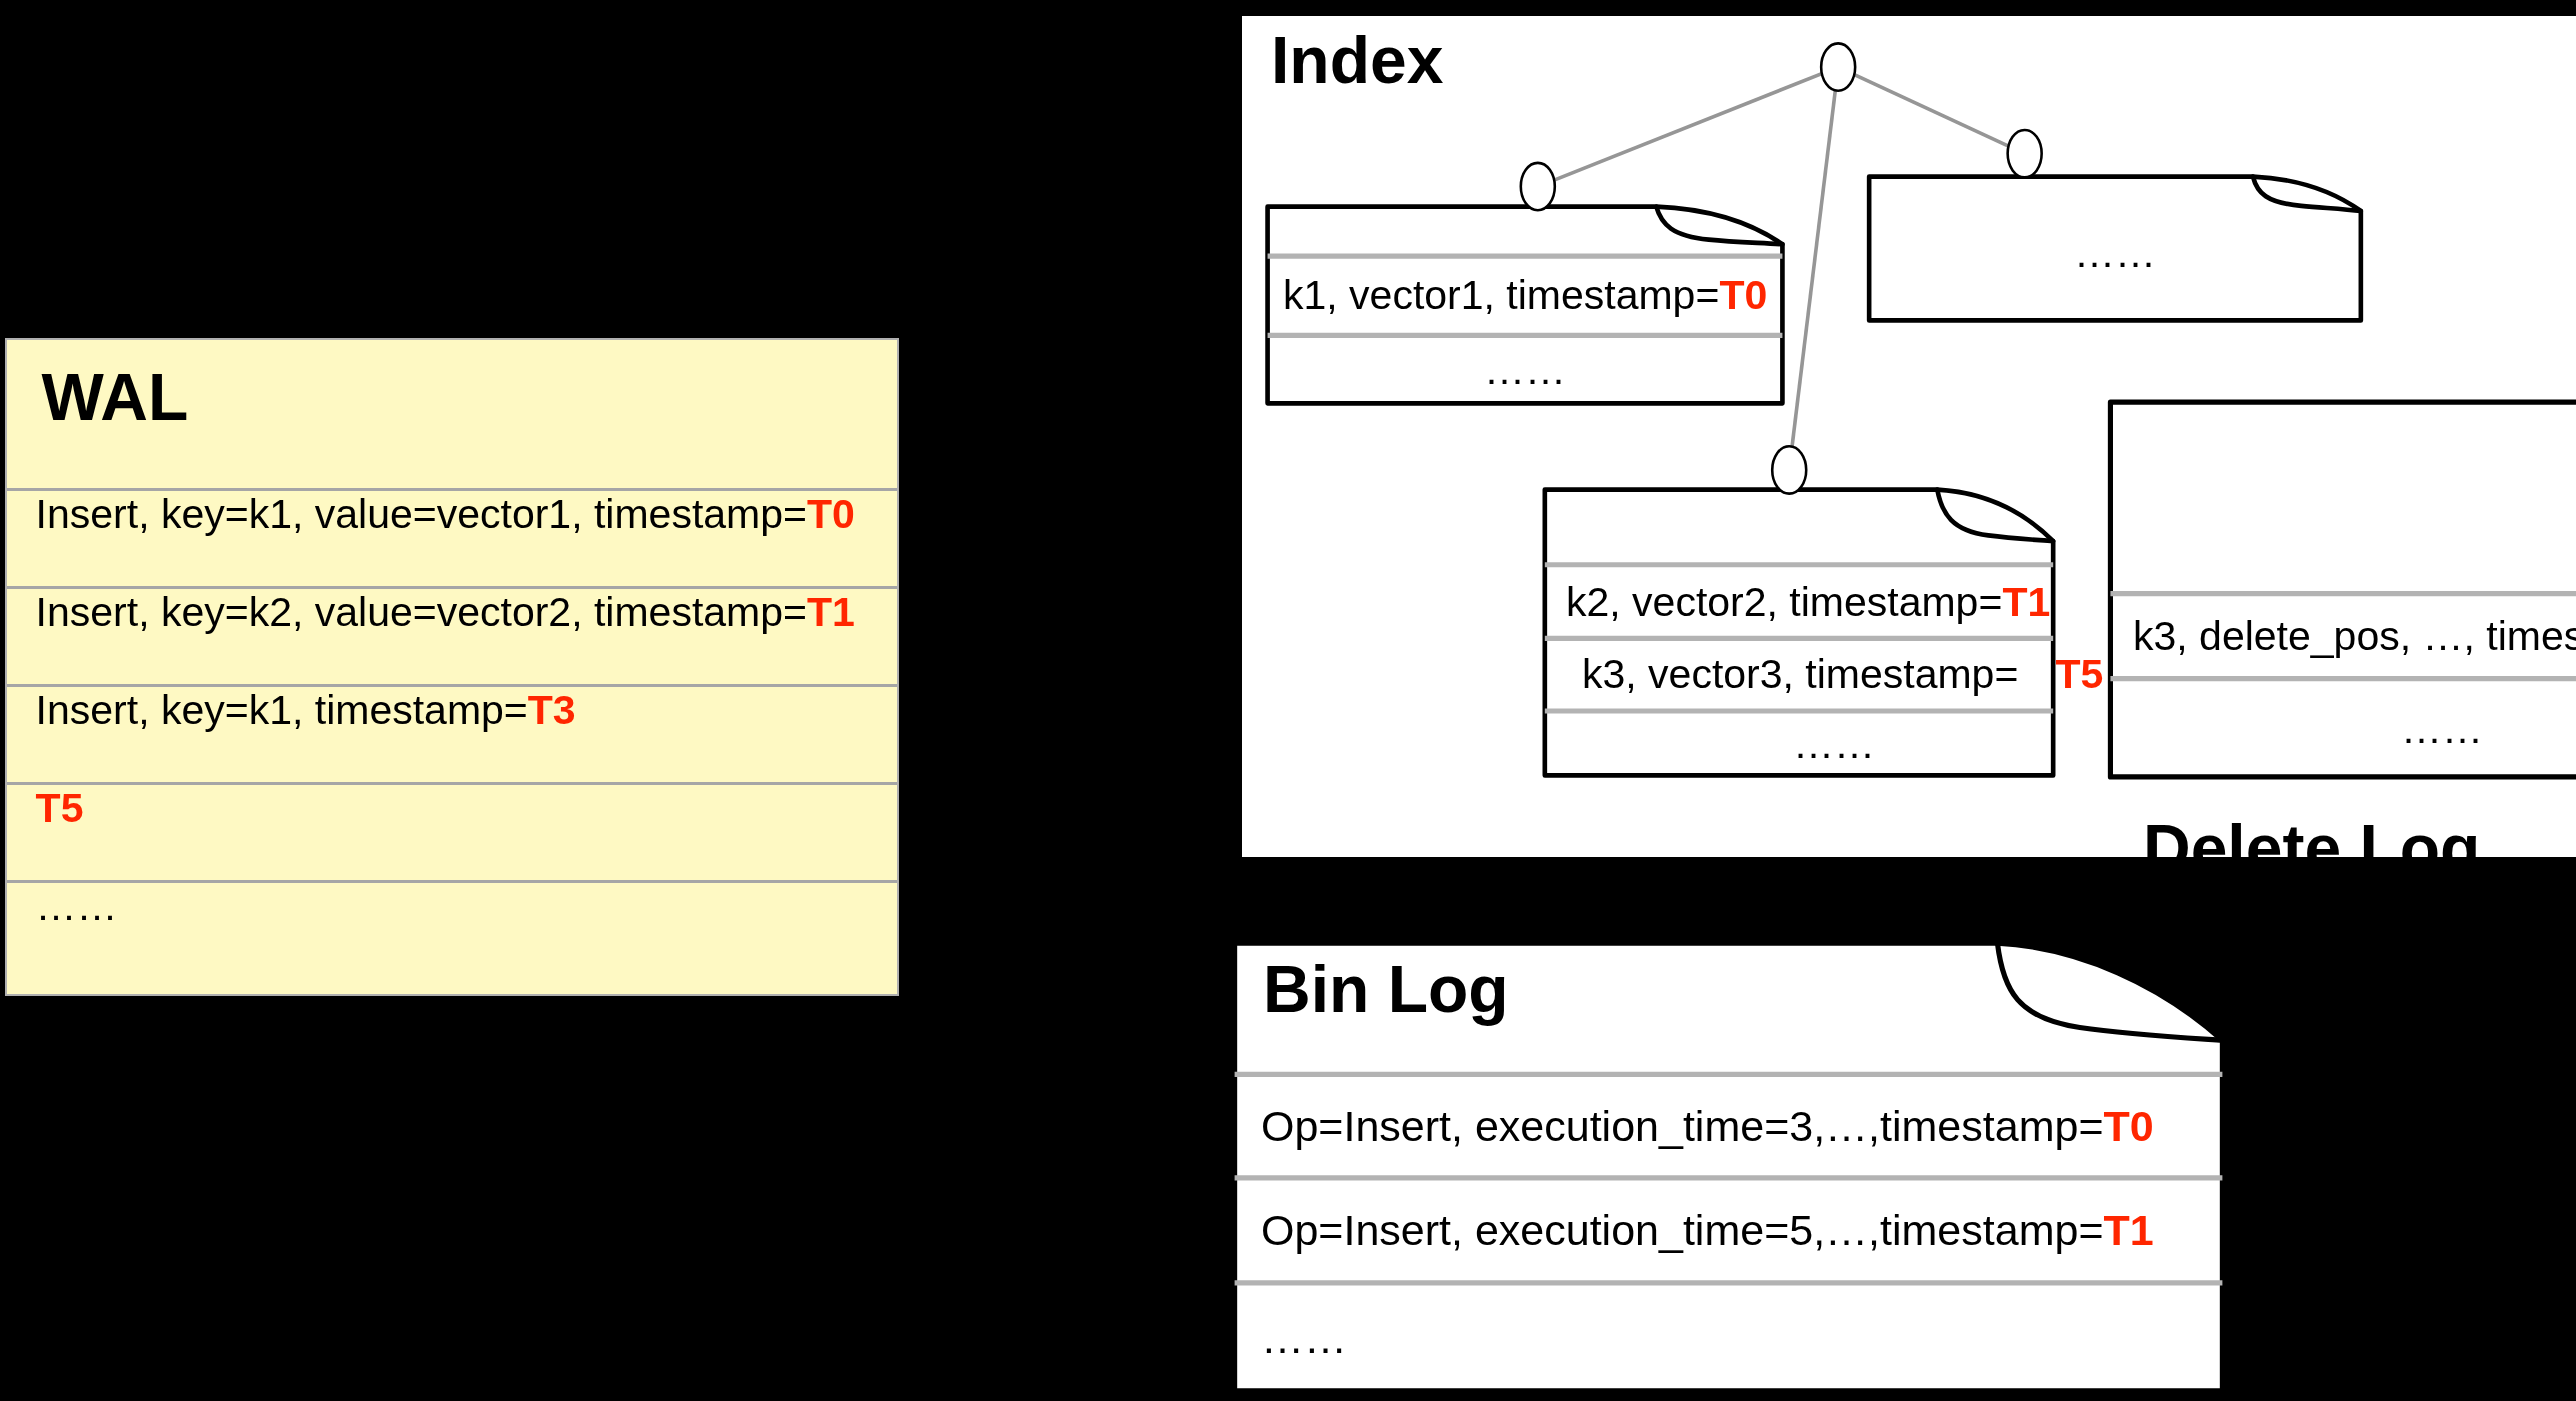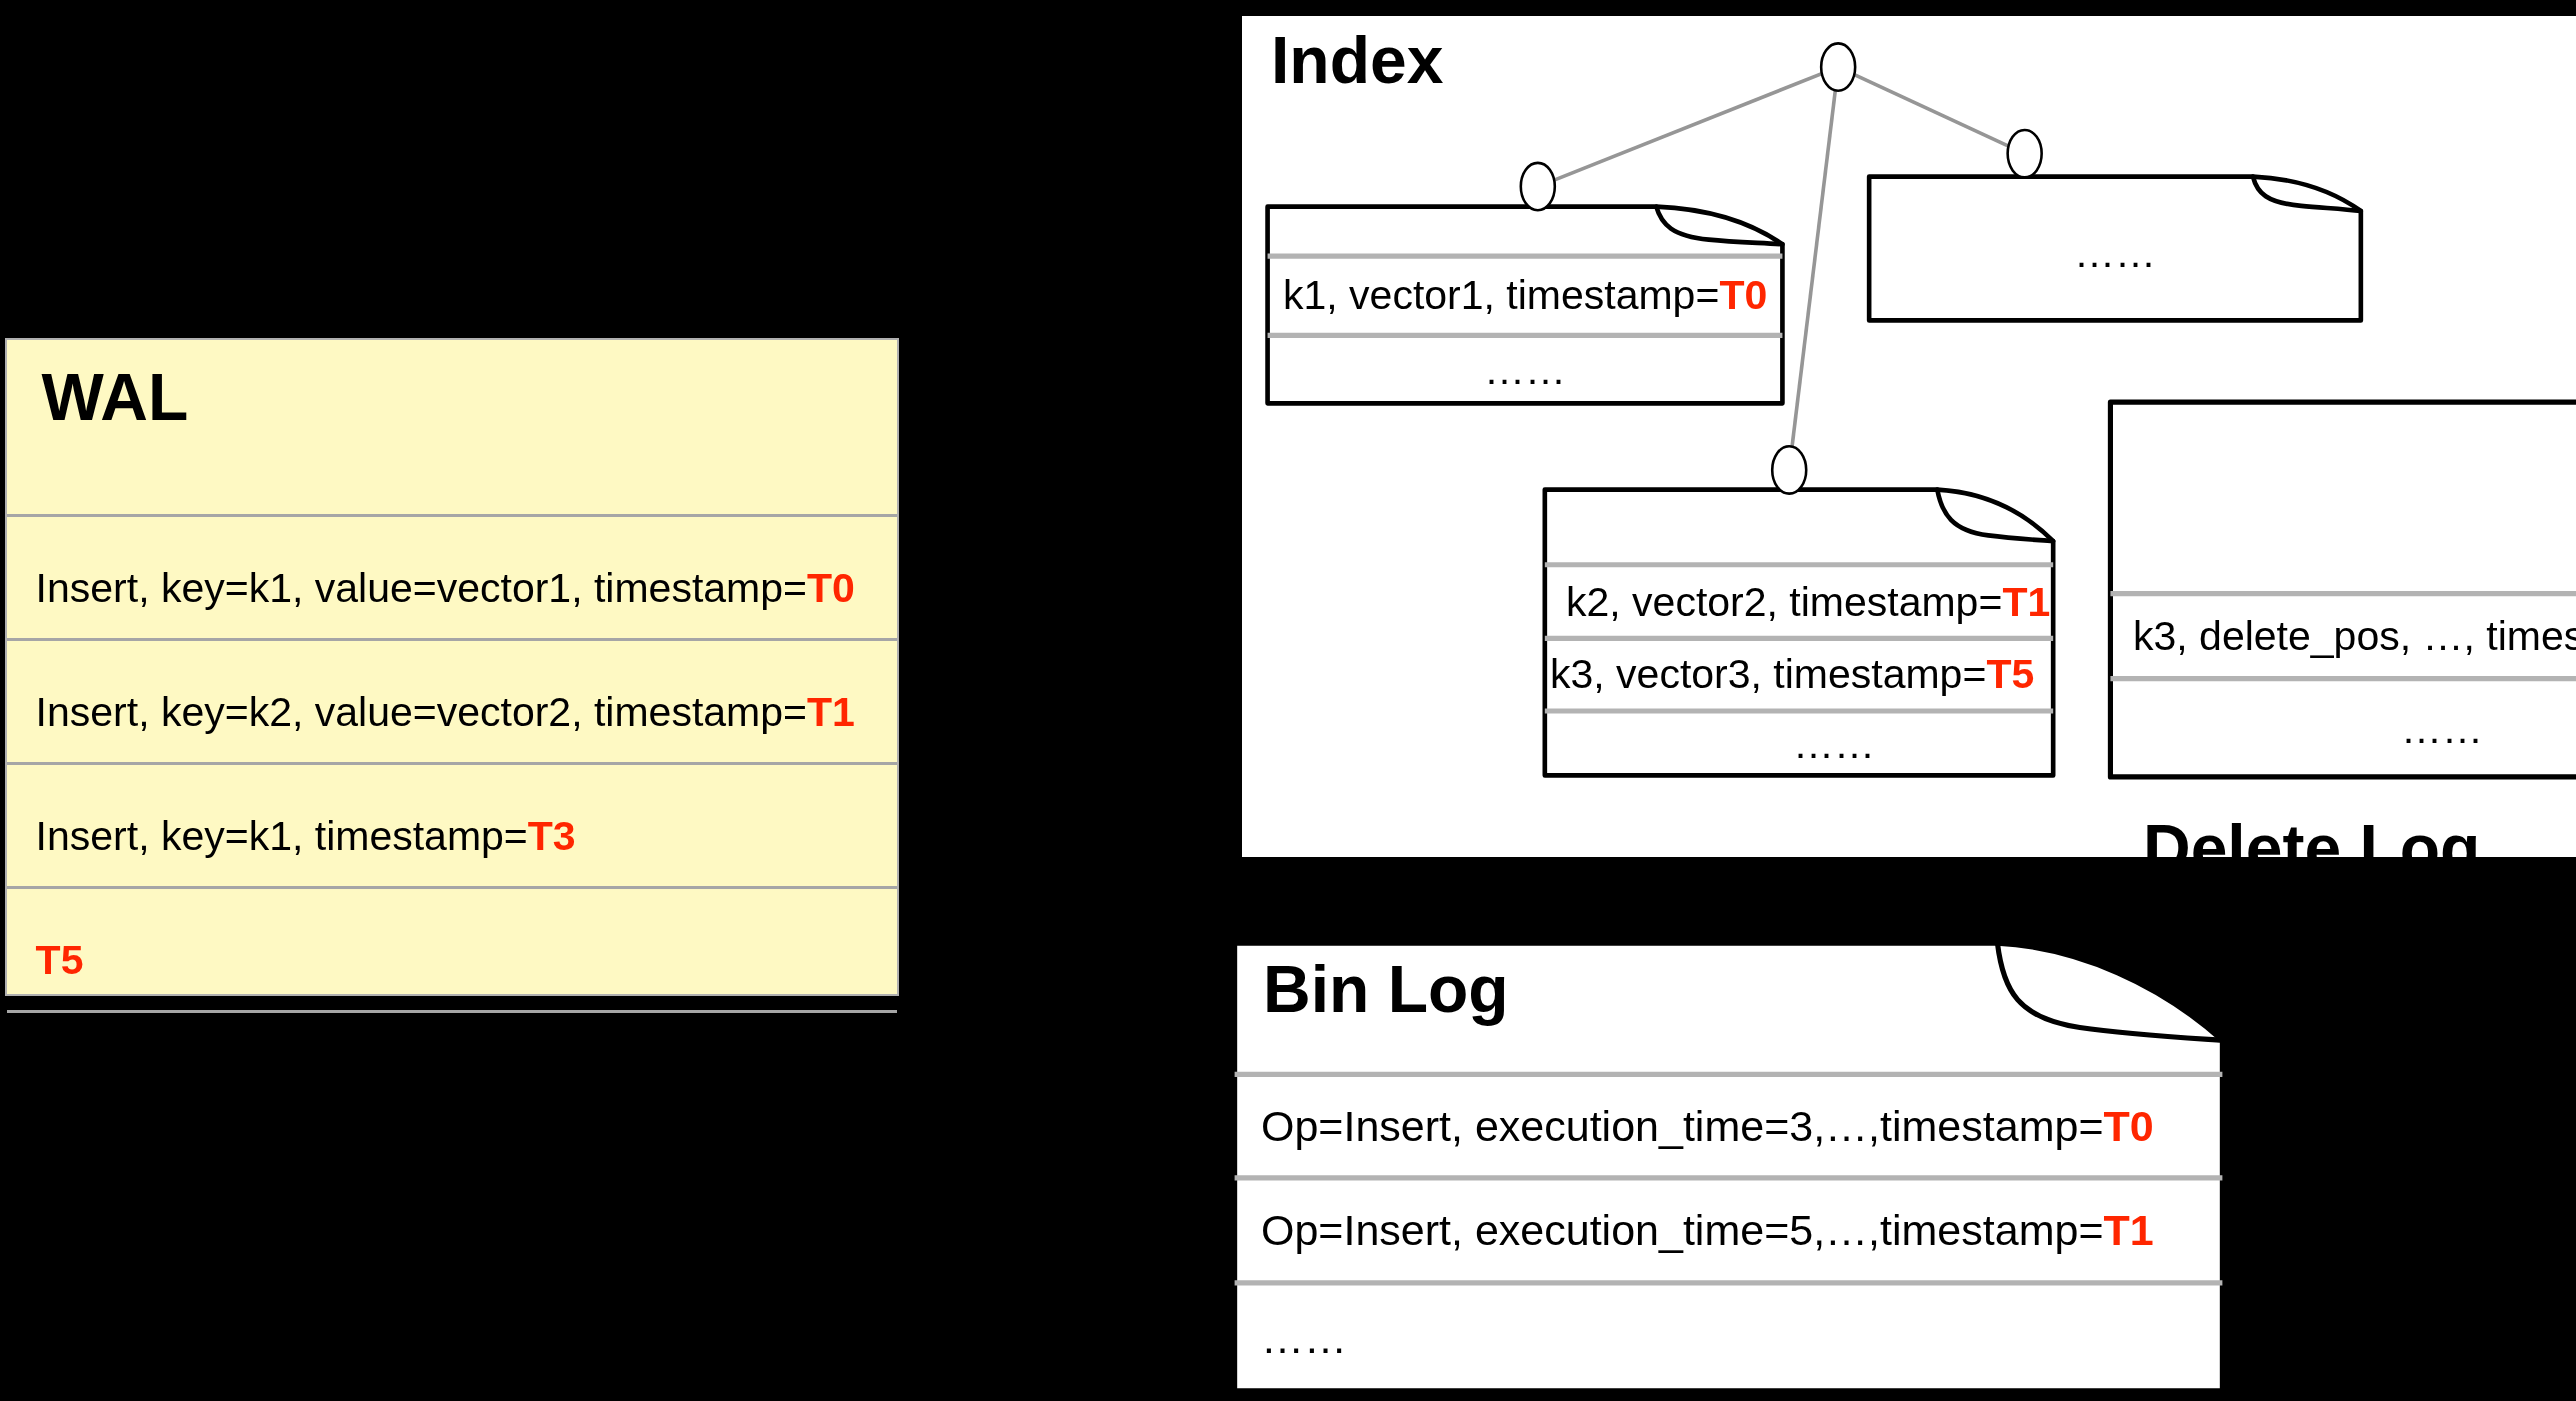--- a/index.html
+++ b/index.html
@@ -33,27 +33,26 @@
     background: #fef9c3;
     border: 2.1px solid #b0b0b0;
     box-sizing: border-box;
   }
   .wal-title-band { position: relative; height: 148px; }
   .wal-row {
     position: relative;
     height: 98px;
     border-top: 3.6px solid #a6a6a6;
     display: flex;
-    align-items: flex-end;
+    align-items: flex-start;
     padding-left: 29px;
     font-size: 41px;
     color: #000000;
     white-space: nowrap;
     box-sizing: border-box;
-    margin-top: 26px;
   }
   .wal-row.dots-row { height: 114px; }
 
   
   .doc { position: absolute; }
   .doc svg { position: absolute; left: 0; top: 0; overflow: visible; }
   .doc .page { fill: #ffffff; stroke: #000000; stroke-width: 9; stroke-linejoin: round; }
   .doc .fold { fill: none; stroke: #000000; stroke-width: 9; stroke-linecap: round; }
   .doc .sep  { stroke: #b3b3b3; stroke-width: 10; }
   .big .page { stroke-width: 10; }
@@ -149,21 +148,21 @@
       <path class="page" d="M 5 5 L 767 5 C 857 10 932 45 992 105 L 992 560 L 5 560 Z"></path>
       <path class="fold" d="M 767 5 C 776 52 796 85 866 94 C 912 100 952 102 992 105"></path>
       <line class="sep" x1="5" y1="151" x2="992" y2="151"></line>
       <line class="sep" x1="5" y1="294" x2="992" y2="294"></line>
       <line class="sep" x1="5" y1="435" x2="992" y2="435"></line>
     </svg>
     <div class="drow" style="top:78px; height:74px; padding-left:24px;">
       <span>k2, vector2, timestamp=</span>
         <span class="ts">T1</span>
     </div>
-    <div class="drow" style="top:151px; height:73px; padding-left:8px;">
+    <div class="drow" style="top:151px; height:73px; padding-left:40px;gap:37px;">
       <span>k3, vector3, timestamp=</span>
         <span class="ts">T5</span>
     </div>
     <div class="drow center" style="top:224px; height:67px;">
       <span>……</span>
     </div>
   </div>
 
   <div class="doc big z2" style="left:2107px; top:399px; width:670px; height:381px;">
     <svg width="670" height="381" viewBox="0 0 1300 740">

